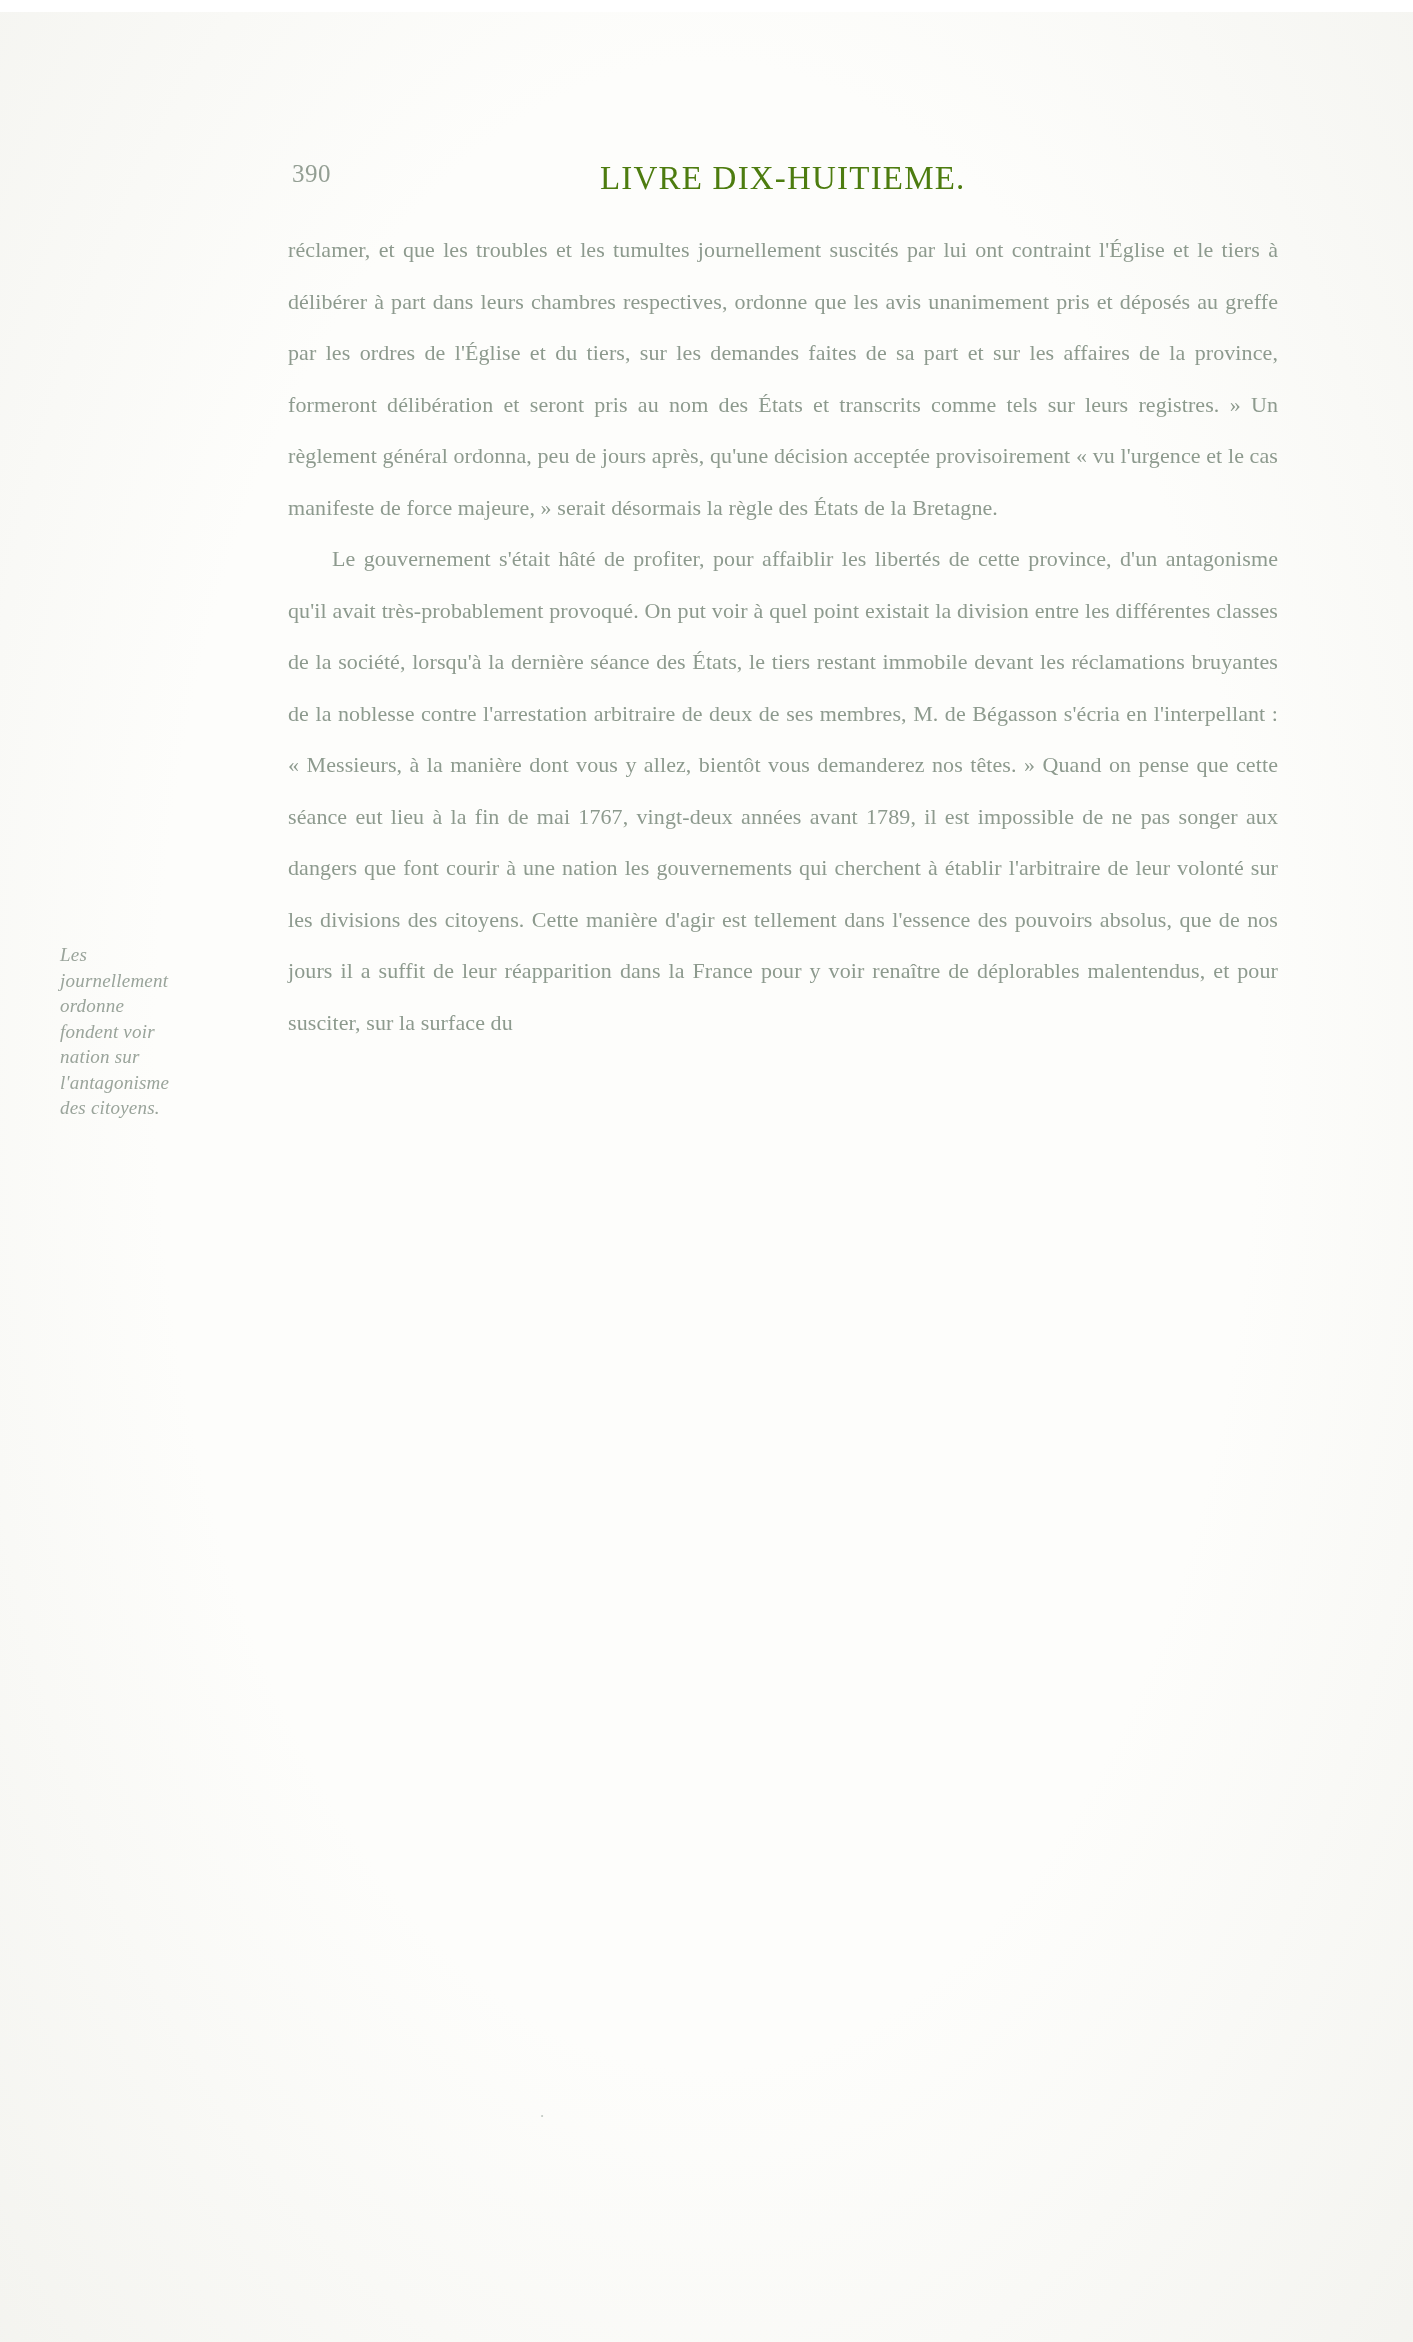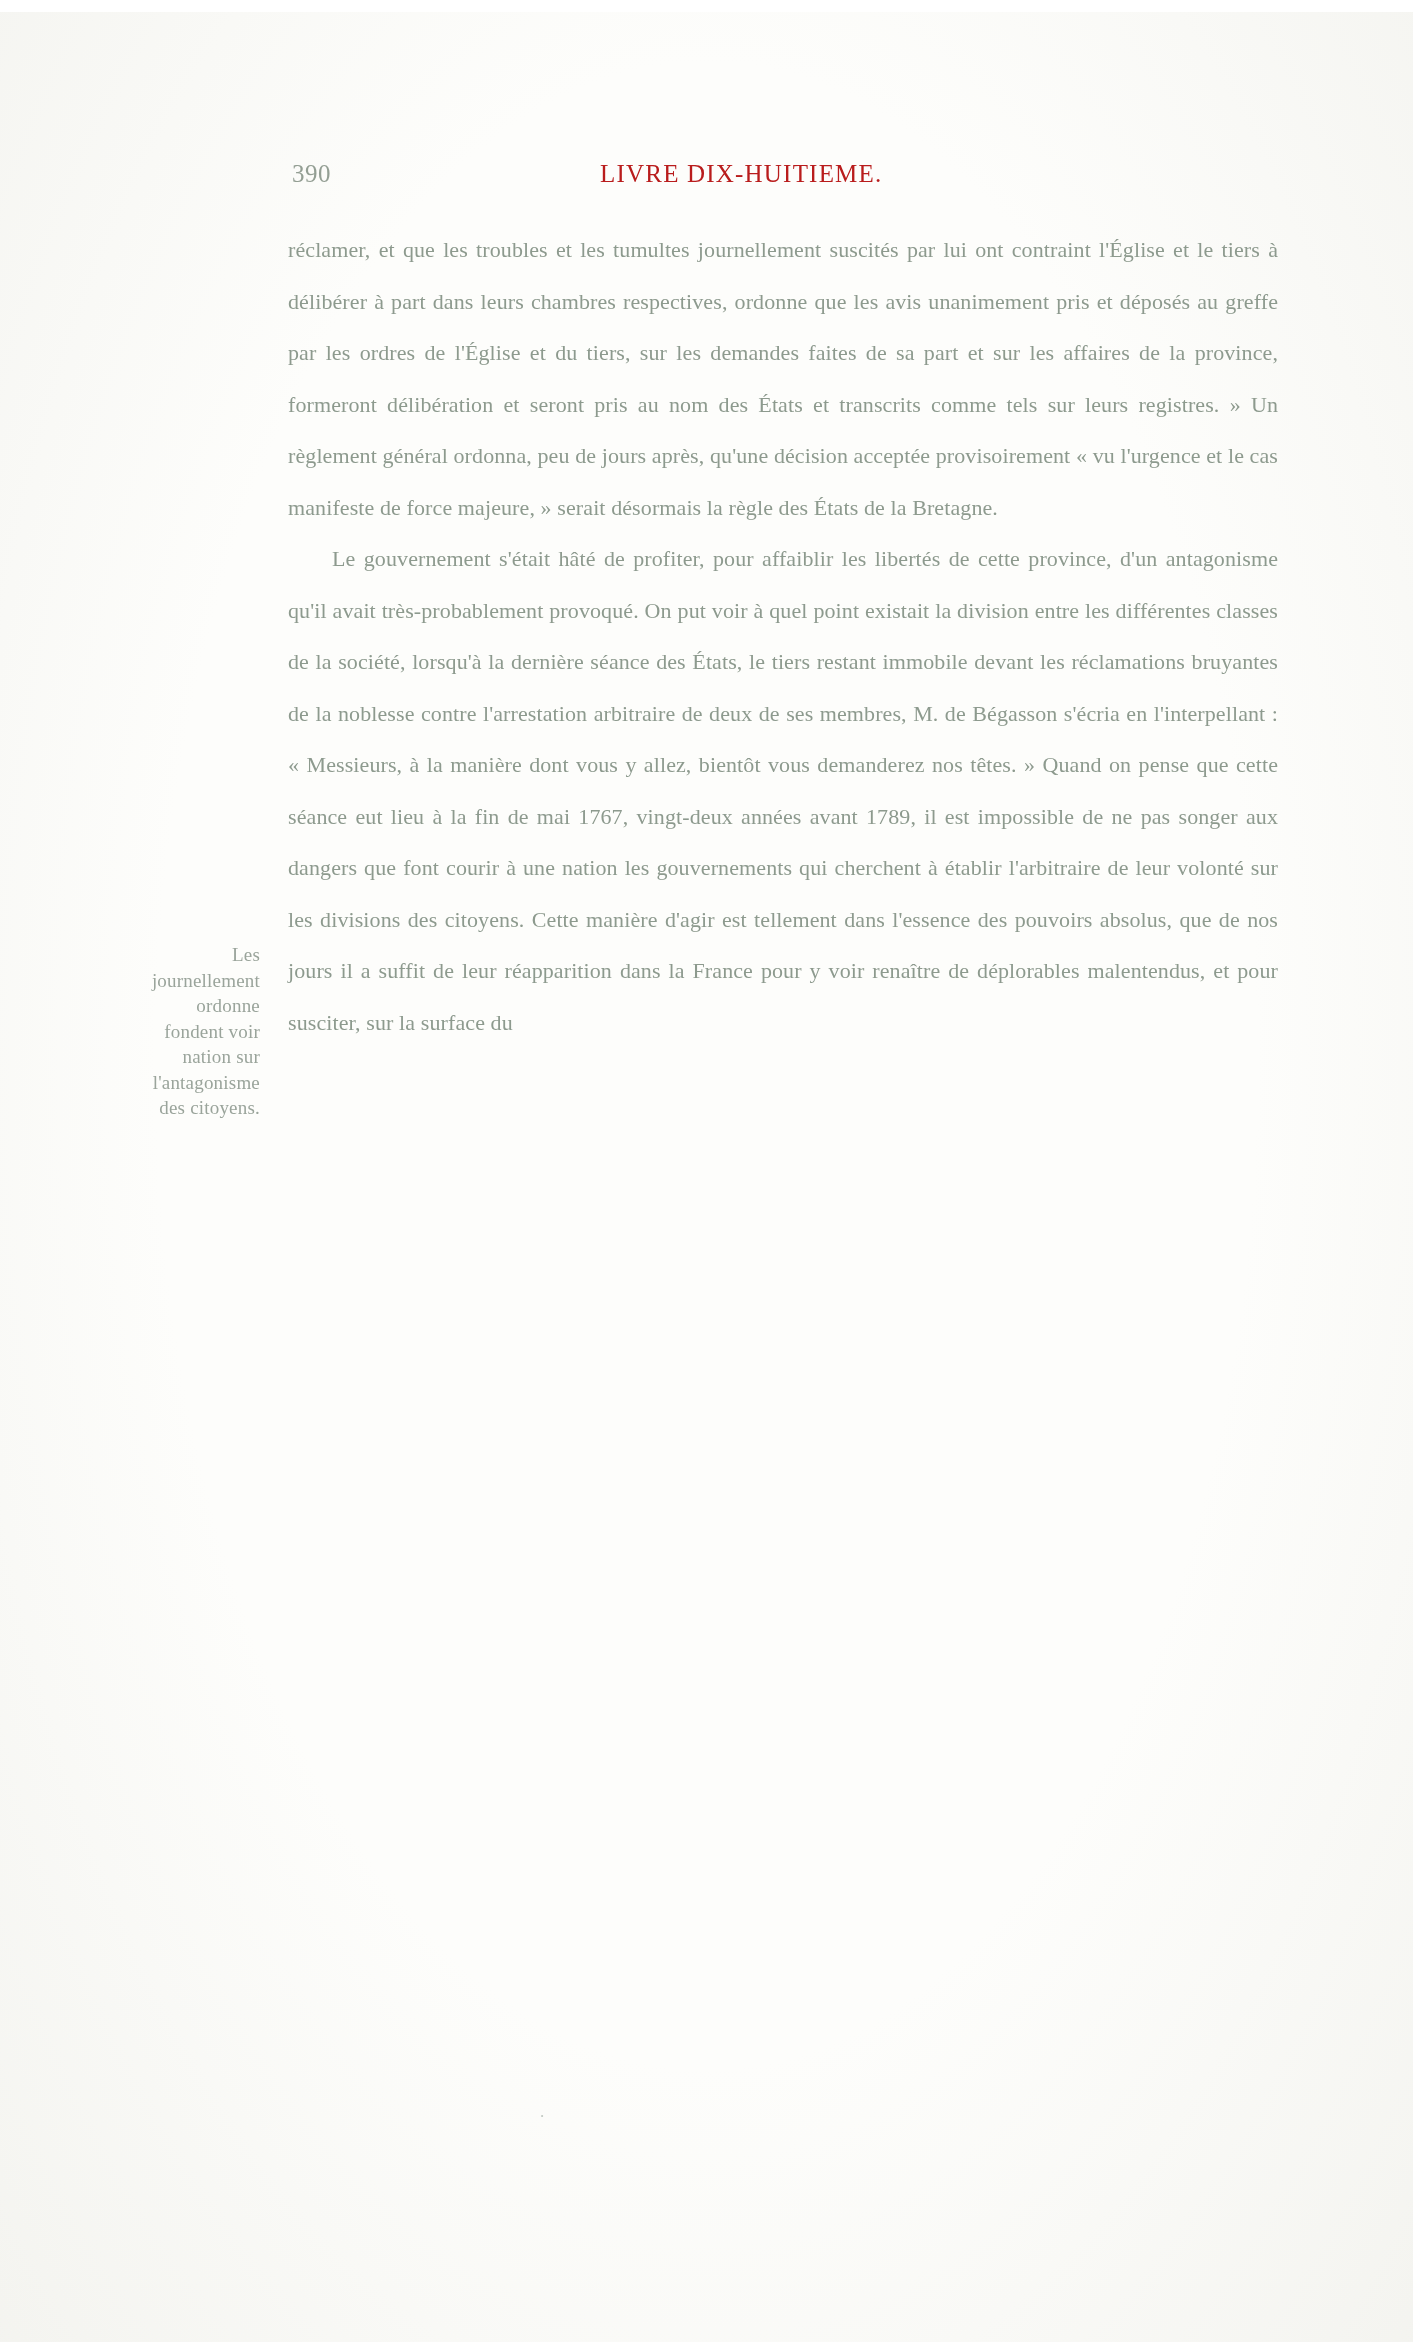--- a/index.html
+++ b/index.html
@@ -38,23 +38,23 @@
     left: 292px;
     top: 0;
     font-size: 25px;
     letter-spacing: 0.5px;
     color: #939e93;
   }
   .running-title {
     position: absolute;
     left: 600px;
     top: 0;
-    font-size: 25px;
+    font-size: 33px;
     letter-spacing: 1.2px;
-    color: #b91c1c;
+    color: #4d7c0f;
   }
 
   .body-col {
     position: absolute;
     left: 288px;
     top: 212px;
     width: 990px;
   }
 
   p.para {
@@ -71,25 +71,26 @@
   }
   p.para.indent {
     text-indent: 44px;
   }
 
   .marginal-note {
     position: absolute;
     left: 60px;
     top: 930px;
     width: 200px;
-    text-align: right;
+    text-align: left;
     font-size: 19px;
     line-height: 25.5px;
     color: #9aa49b;
     letter-spacing: 0.2px;
+    font-style: italic;
   }
 
   .footer-mark {
     position: absolute;
     left: 540px;
     top: 2090px;
     font-size: 17px;
     color: #c2c9c2;
   }
 </style>

